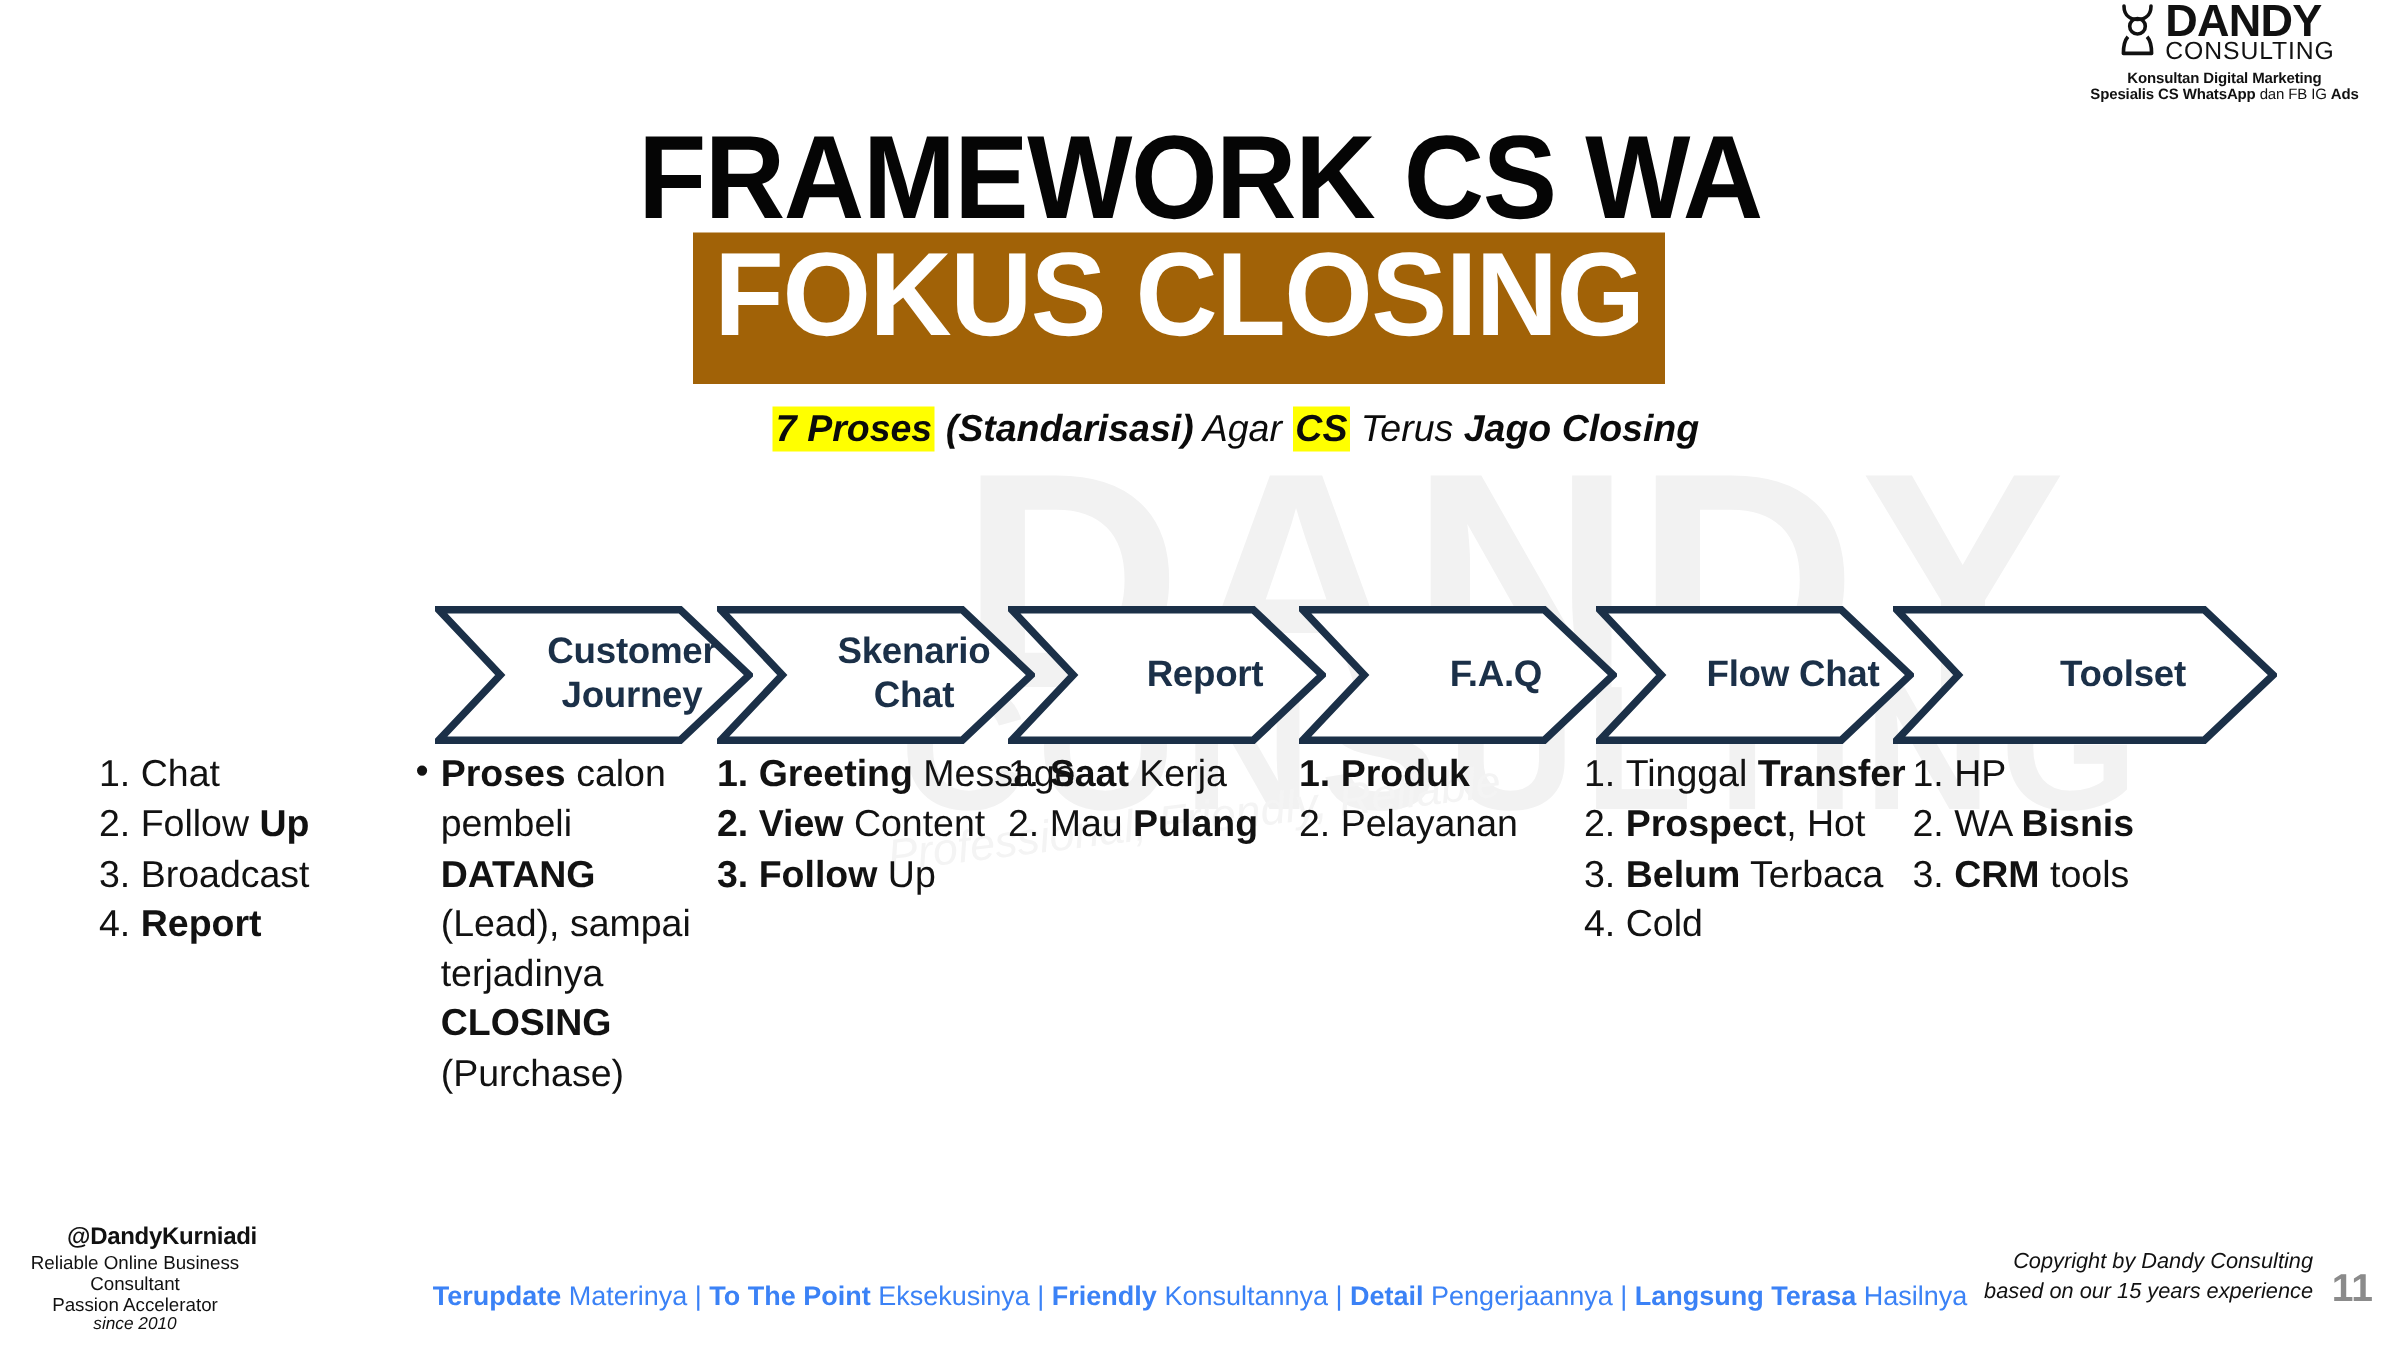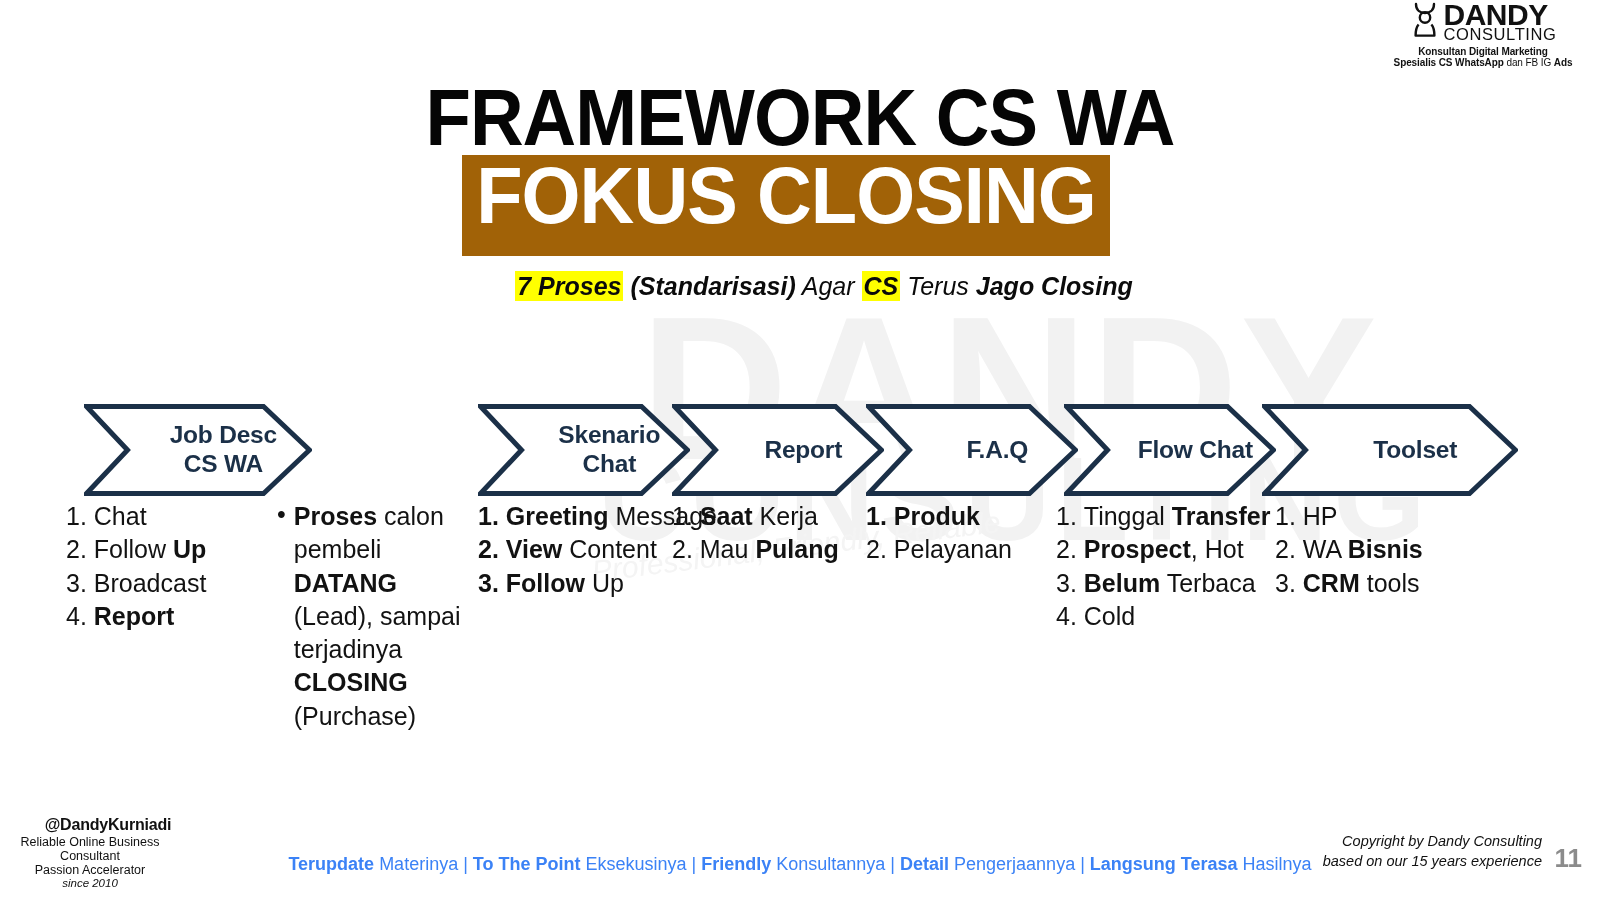--- a/index.html
+++ b/index.html
@@ -276,27 +276,27 @@
 
   <div id="title-main">FRAMEWORK CS WA</div>
 
   <div id="title-banner">
     <div id="title-banner-text">FOKUS CLOSING</div>
   </div>
 
   <div id="subtitle"><b class="hl">7 Proses</b><b> (Standarisasi)</b><span> Agar </span><b class="hl">CS</b><span> Terus </span><b>Jago Closing</b></div>
 
   <div id="chev-row">
-      <div class="chev" style="left: 0px; width: 228px;">
-        <svg width="228" height="92" viewBox="0 0 228 92">
-          <polygon points="2.5,2.5 179.5,2.5 225.5,46 179.5,89.5 2.5,89.5 43.5,46" fill="#ffffff" stroke="#1b3048" stroke-width="5" stroke-linejoin="miter"></polygon>
-        </svg>
-        <div class="chev-label" style="padding-left: 25.3px;">
-          <span>Job Desc</span>
-          <span>CS WA</span>
+      <div class="chev" style="left: 206px; width: 212px;">
+        <svg width="212" height="92" viewBox="0 0 212 92">
+          <polygon points="2.5,2.5 163.5,2.5 209.5,46 163.5,89.5 2.5,89.5 43.5,46" fill="#ffffff" stroke="#1b3048" stroke-width="5" stroke-linejoin="miter"></polygon>
+        </svg>
+        <div class="chev-label" style="padding-left: 25.3px;">
+          <span>Customer</span>
+          <span>Journey</span>
         </div>
       </div>
       <div class="chev" style="left: 394px; width: 212px;">
         <svg width="212" height="92" viewBox="0 0 212 92">
           <polygon points="2.5,2.5 163.5,2.5 209.5,46 163.5,89.5 2.5,89.5 43.5,46" fill="#ffffff" stroke="#1b3048" stroke-width="5" stroke-linejoin="miter"></polygon>
         </svg>
         <div class="chev-label" style="padding-left: 25.3px;">
           <span>Skenario</span>
           <span>Chat</span>
         </div>

